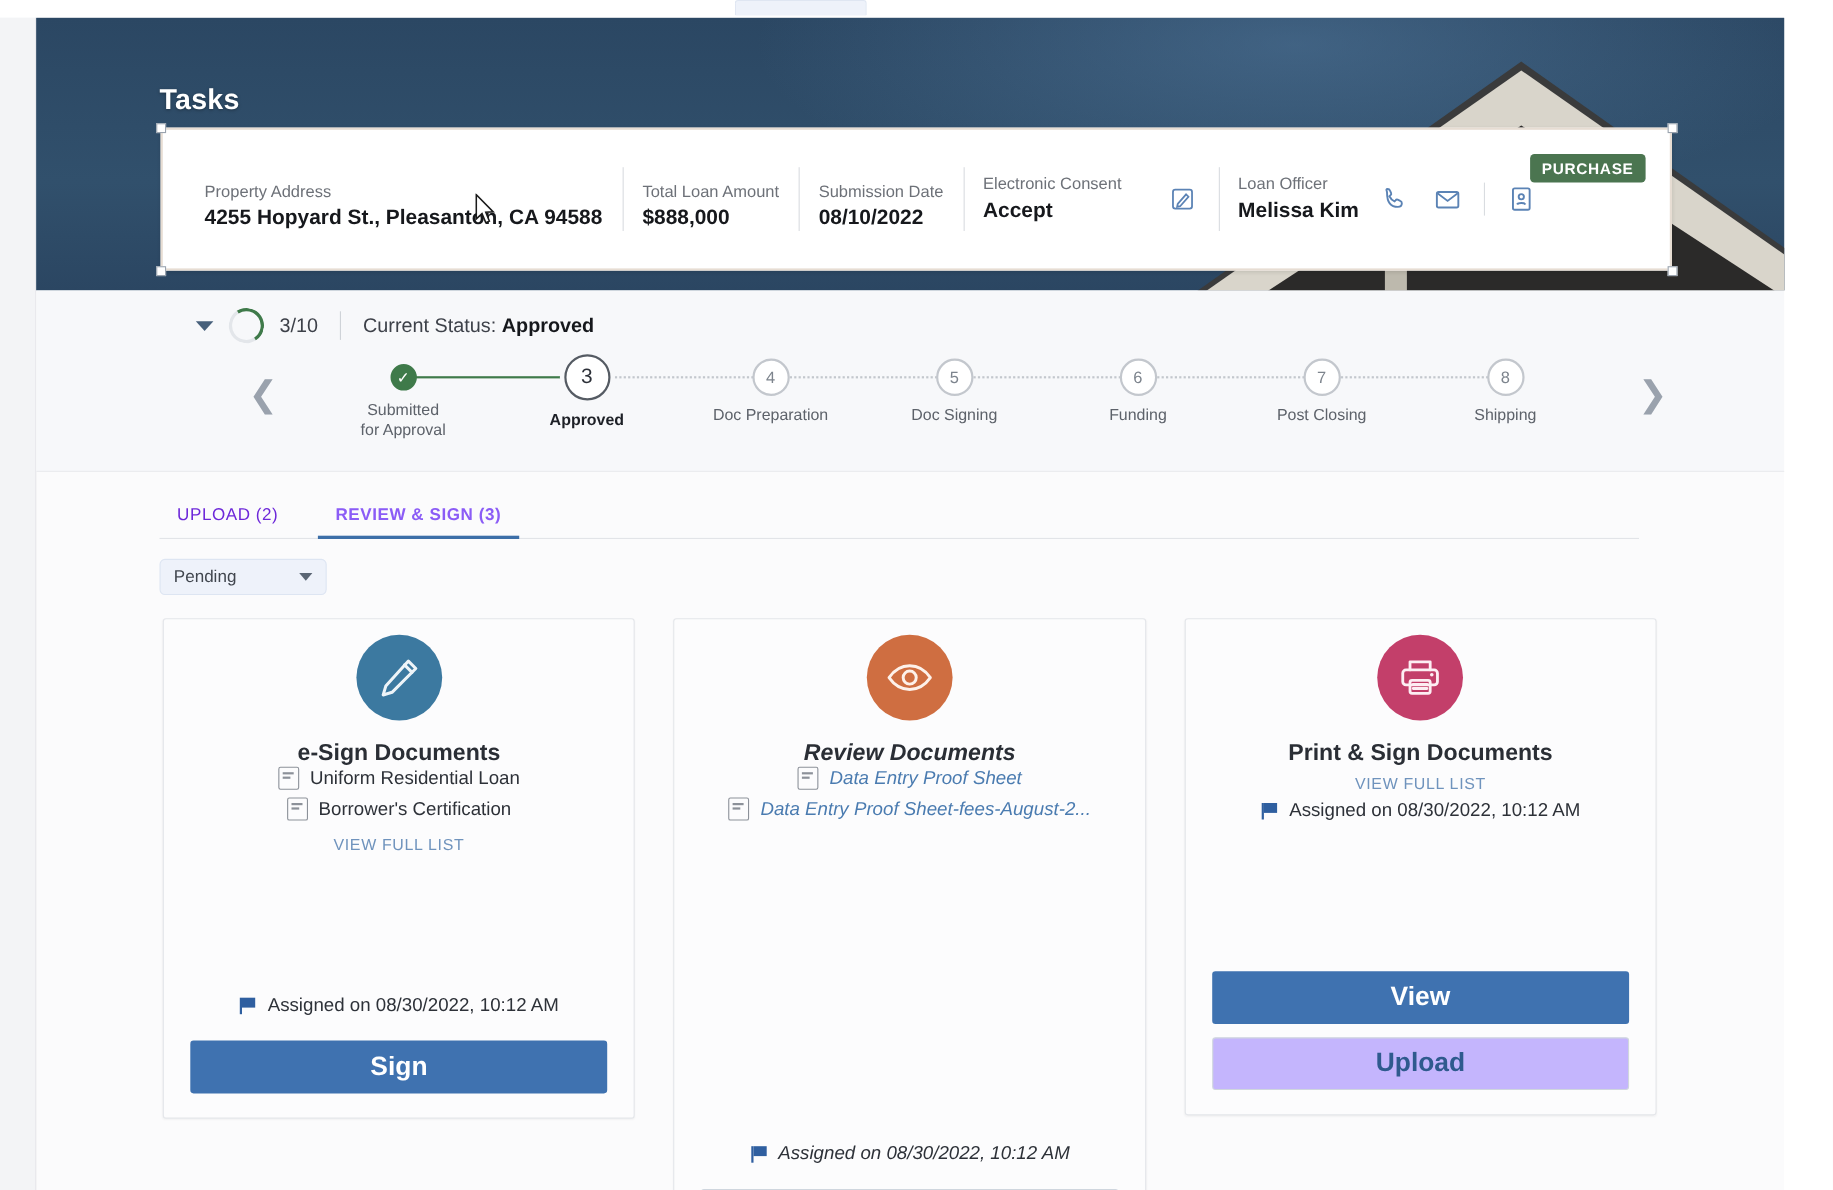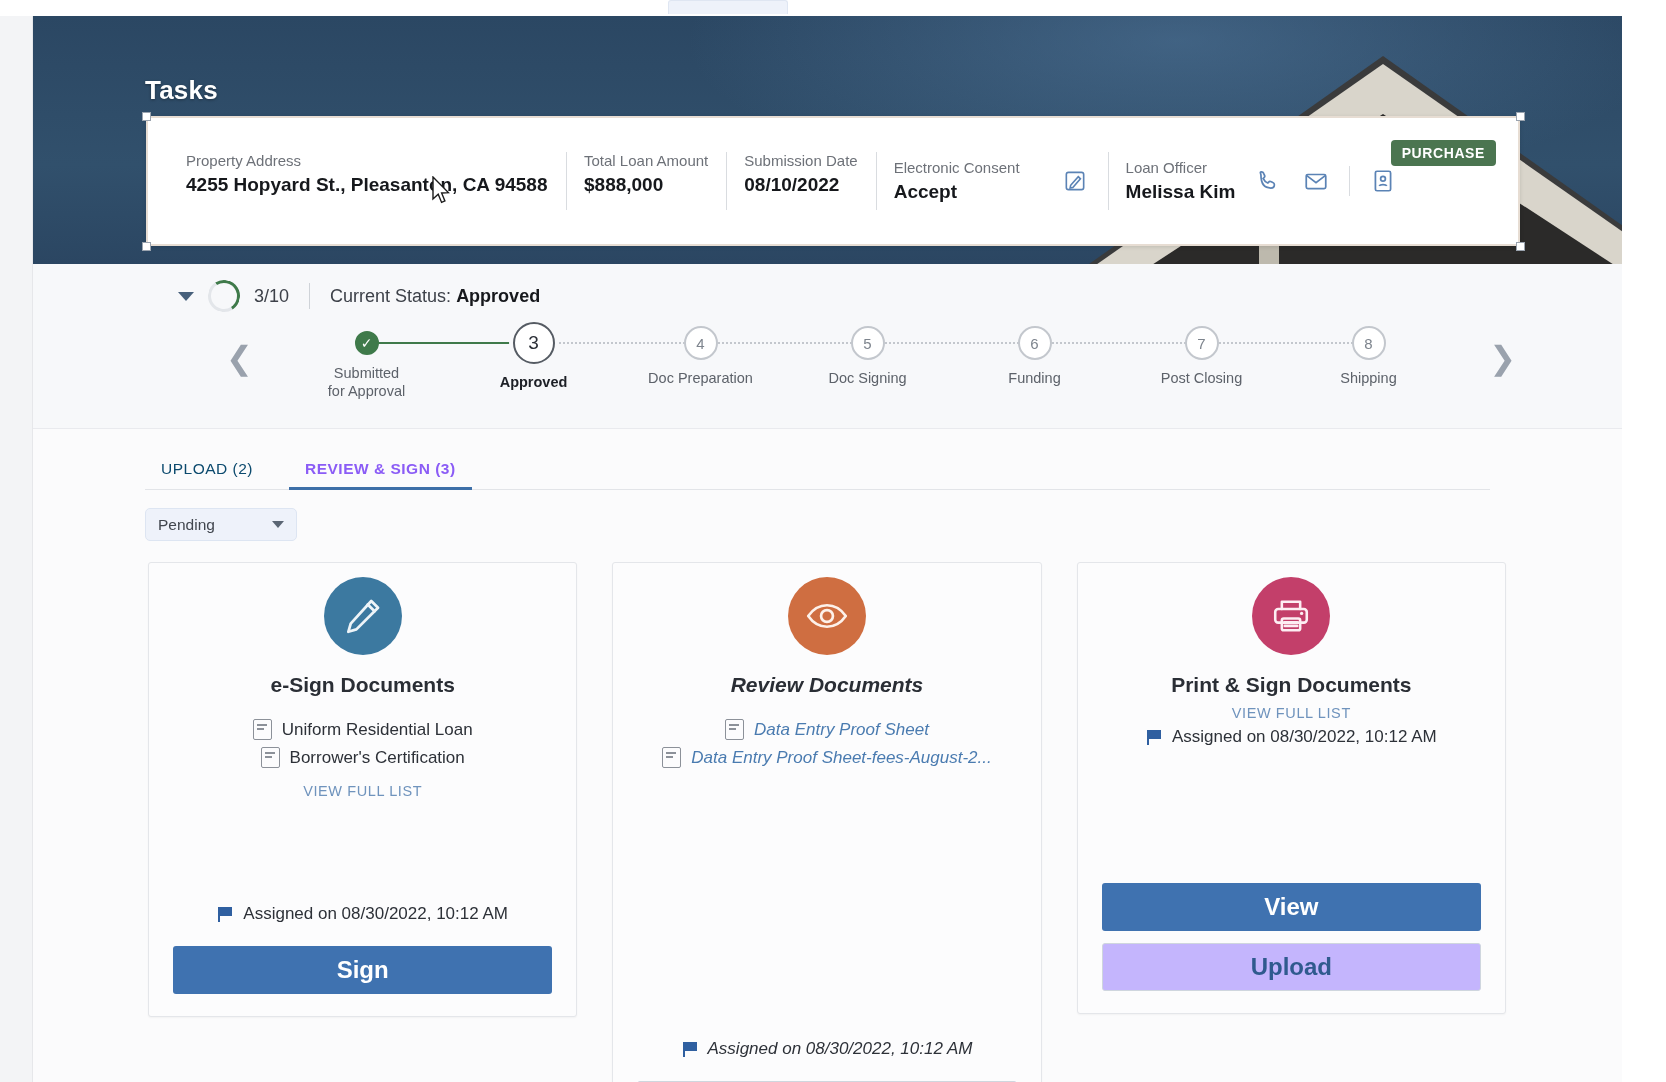--- a/index.html
+++ b/index.html
@@ -101,21 +101,21 @@
   .h-tr { left: 1516px; top: 112px; }
   .h-bl { left: 142px; top: 242px; }
   .h-br { left: 1516px; top: 242px; }
 
   .summary-inner {
     position: absolute; left: 0; top: 0; right: 0; bottom: 0;
     display: flex; align-items: center; padding: 0 18px;
   }
   .field {
     padding: 0 18px; height: 62px;
-    display: flex; flex-direction: column; justify-content: flex-start;
+    display: flex; flex-direction: column; justify-content: flex-end;
     position: relative;
   }
   .field + .field::before {
     content: ""; position: absolute; left: 0; top: 2px; bottom: 2px;
     width: 1px; background: #d9dce0;
   }
   .field .lab {
     font-size: 15px; color: #6d7178; line-height: 22px; white-space: nowrap;
   }
   .field .val {
@@ -212,21 +212,21 @@
   }
   .step.current .slabel { color: #1d2026; font-weight: bold; }
 
   
   .tabs {
     position: absolute; left: 145px; top: 448px; width: 1345px; height: 42px;
     border-bottom: 1px solid #e2e4e8;
     display: flex; align-items: flex-end; gap: 20px;
   }
   .tab {
-    font-size: 15.5px; letter-spacing: .5px; color: #0c4a6e;
+    font-size: 15.5px; letter-spacing: .5px; color: #6d28d9;
     padding: 0 16px 11px 16px; position: relative;
   }
   .tab.active { color: #8b5cf6; font-weight: bold; }
   .tab.active::after {
     content: ""; position: absolute; left: 0; right: 0; bottom: -1px;
     height: 3px; background: #3d6fa8;
   }
 
   
   .filter {
@@ -263,21 +263,21 @@
     width: 78px; height: 78px; border-radius: 50%;
     display: flex; align-items: center; justify-content: center;
   }
   .circ.blue  { background: #3c79a0; }
   .circ.orange{ background: #cf6e41; }
   .circ.pink  { background: #c33f6a; }
 
   .card-title {
     margin-top: 18px; font-size: 21px; font-weight: bold; color: #2a2e35;
   }
-  .doclist { margin-top: 22px; width: 100%; }
+  .doclist { width: 100%; }
   .doc {
     display: flex; align-items: center; gap: 10px;
     justify-content: flex-start; margin: 0 auto 7px auto;
     width: fit-content; font-size: 17px; color: #2d3138;
   }
   .doc.link { color: #4a7bb0; }
   .docicon {
     width: 19px; height: 21px; border: 1.6px solid #8c9199;
     border-radius: 2px; position: relative; flex: none;
   }

